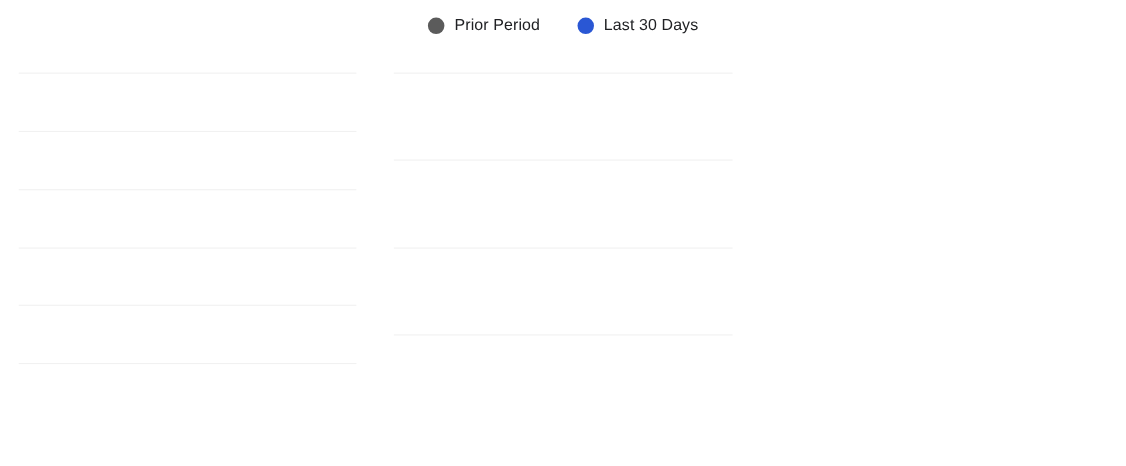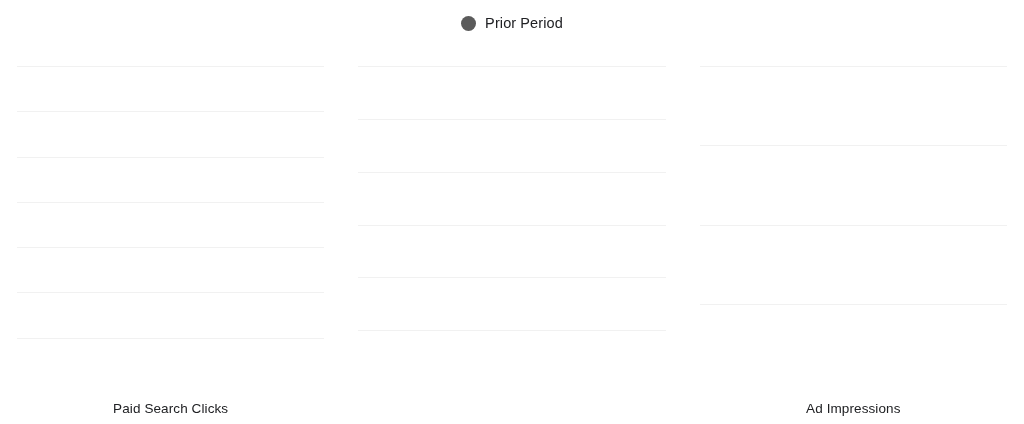--- a/index.html
+++ b/index.html
@@ -131,50 +131,28 @@
 </head>
 <body>
 
 <div id="chart-root">
 
   <div class="legend">
     <div class="legend-item">
       <span class="legend-swatch" id="sw0" style="background: rgb(91, 91, 91);"></span>
       <span class="legend-label">Prior Period</span>
     </div>
+    <div class="legend-item">
+      <span class="legend-swatch" id="sw1" style="background: rgb(42, 87, 212);"></span>
+      <span class="legend-label">Last 30 Days</span>
+    </div>
   </div>
 
   <div class="panels">
 
-    <div class="panel">
-      <div class="plot">
-        <div class="gridlines" id="grid0">
-            <div class="gridline" style="background: rgb(241, 241, 241); top: 6%;"></div>
-            <div class="gridline" style="background: rgb(241, 241, 241); top: 19.4286%;"></div>
-            <div class="gridline" style="background: rgb(241, 241, 241); top: 32.8571%;"></div>
-            <div class="gridline" style="background: rgb(241, 241, 241); top: 46.2857%;"></div>
-            <div class="gridline" style="background: rgb(241, 241, 241); top: 59.7143%;"></div>
-            <div class="gridline" style="background: rgb(241, 241, 241); top: 73.1429%;"></div>
-            <div class="gridline" style="background: rgb(241, 241, 241); top: 86.5714%;"></div>
-          </div>
-        <div class="bars">
-          <div class="bar-wrap">
-            <div class="bar" id="bar0-0" style="height: 12.5%; background: rgb(91, 91, 91);">
-              <span class="bar-value">0.93K</span>
-            </div>
-          </div>
-          <div class="bar-wrap">
-            <div class="bar" id="bar0-1" style="height: 90.5%; background: rgb(42, 87, 212);">
-              <span class="bar-value">6.5K</span>
-            </div>
-          </div>
-        </div>
-      </div>
-      <div class="cat-label">Paid Search Clicks</div>
-    </div>
 
     <div class="panel">
       <div class="plot">
         <div class="gridlines" id="grid1">
             <div class="gridline" style="background: rgb(241, 241, 241); top: 6%;"></div>
             <div class="gridline" style="background: rgb(241, 241, 241); top: 21.6667%;"></div>
             <div class="gridline" style="background: rgb(241, 241, 241); top: 37.3333%;"></div>
             <div class="gridline" style="background: rgb(241, 241, 241); top: 53%;"></div>
             <div class="gridline" style="background: rgb(241, 241, 241); top: 68.6667%;"></div>
             <div class="gridline" style="background: rgb(241, 241, 241); top: 84.3333%;"></div>
@@ -208,17 +186,16 @@
               <span class="bar-value">20.8K</span>
             </div>
           </div>
           <div class="bar-wrap">
             <div class="bar" id="bar2-1" style="height: 70.6%; background: rgb(42, 87, 212);">
               <span class="bar-value">145.7K</span>
             </div>
           </div>
         </div>
       </div>
-      <div class="cat-label">Ad Impressions</div>
     </div>
 
   </div>
 </div>
 
 </body></html>

